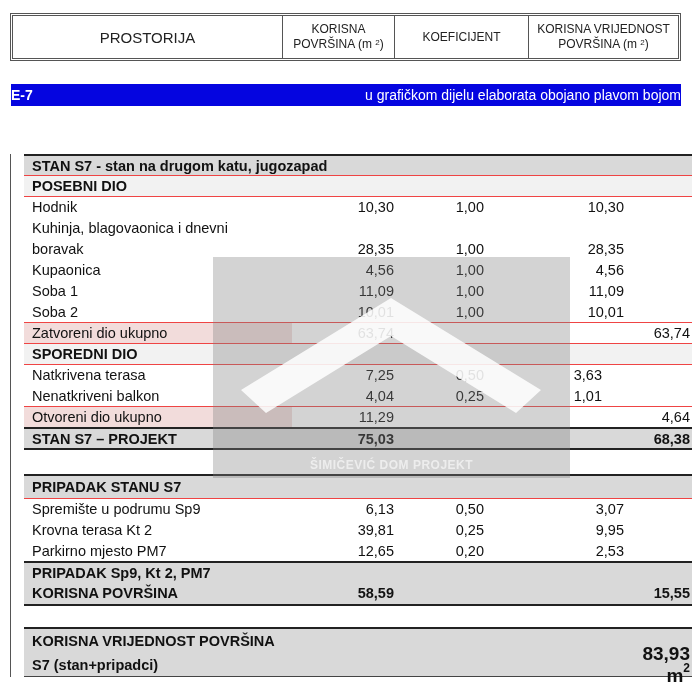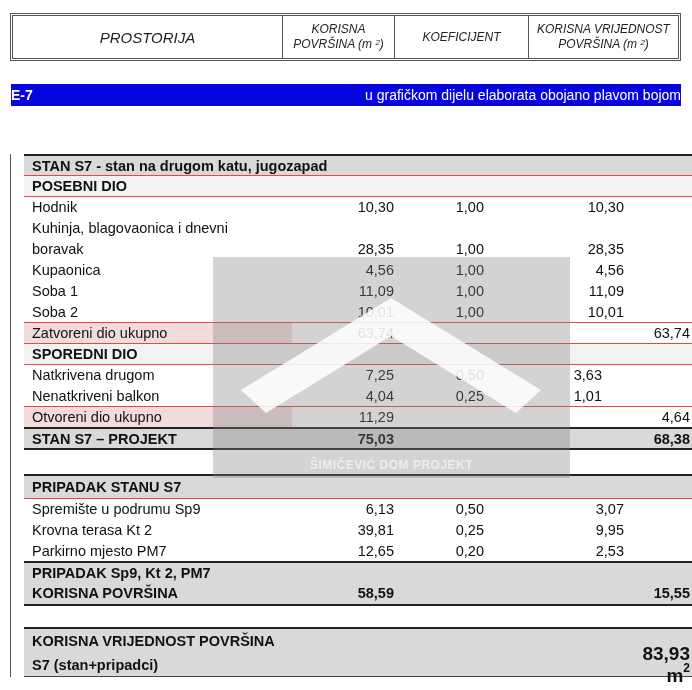--- a/index.html
+++ b/index.html
@@ -3,21 +3,21 @@
 <meta charset="utf-8">
 <style>
   html, body { margin: 0; padding: 0; background: #ffffff; }
   body { width: 692px; height: 690px; position: relative; overflow: hidden;
          font-family: "Liberation Sans", sans-serif; color: #111; }
 
   
   .hdr { position: absolute; left: 10px; top: 13px; width: 671px; height: 48px;
          border: 3px double #555; box-sizing: border-box; display: flex; }
   .hdr > div { display: flex; align-items: center; justify-content: center; text-align: center;
-               border-right: 1px solid #555; box-sizing: border-box; font-size: 12px; line-height: 15px; color: #222; font-style: italic; }
+               border-right: 1px solid #555; box-sizing: border-box; font-size: 12px; line-height: 15px; color: #222; }
   .hdr > div:last-child { border-right: none; }
   .hdr .c0 { width: 270px; font-size: 15px; }
   .hdr .c1 { width: 112px; }
   .hdr .c2 { width: 134px; font-size: 12px; }
   .hdr .c3 { flex: 1; }
   sup { font-size: 8px; vertical-align: top; position: relative; top: -2px; }
 
   
   .banner { position: absolute; left: 11px; top: 84px; width: 670px; height: 22px;
             background: #0505e0; color: #fff; display: flex; align-items: center;
@@ -129,21 +129,21 @@
     <div class="v1">63,74</div>
     <div class="v2"></div>
     <div class="v3"></div>
     <div class="v4">63,74</div>
   </div>
 
   <div class="row g2 bt bold">
     <div class="lbl">SPOREDNI DIO</div>
   </div>
   <div class="row bt">
-    <div class="lbl">Natkrivena drugom</div>
+    <div class="lbl">Natkrivena terasa</div>
     <div class="v1">7,25</div>
     <div class="v2">0,50</div>
     <div class="v3" style="width:118px">3,63</div>
     <div class="v4"></div>
   </div>
   <div class="row">
     <div class="lbl">Nenatkriveni balkon</div>
     <div class="v1">4,04</div>
     <div class="v2">0,25</div>
     <div class="v3" style="width:118px">1,01</div>

